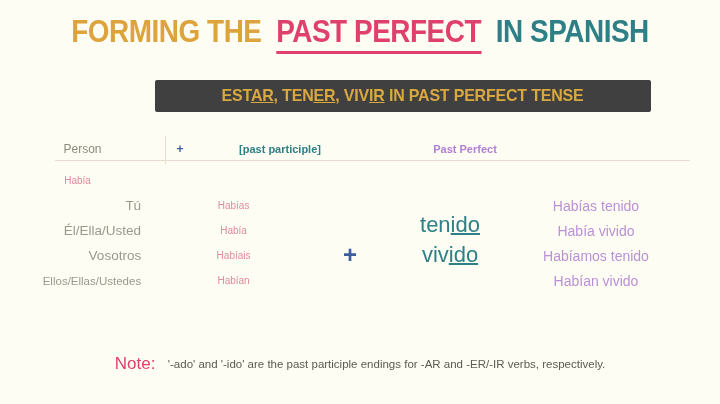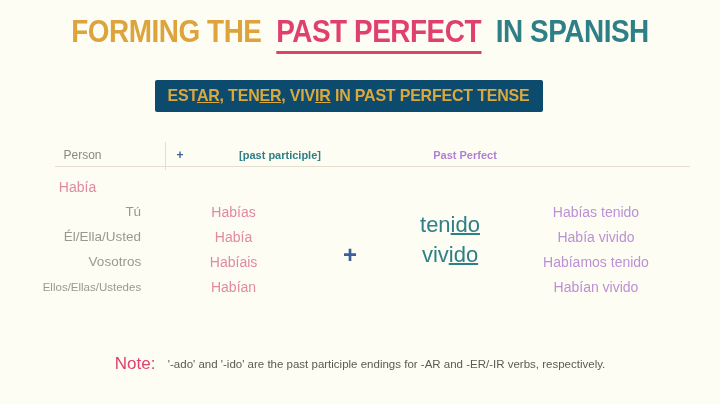--- a/index.html
+++ b/index.html
@@ -37,43 +37,43 @@
     border-bottom: 3px solid #e0406d;
     padding-bottom: 2px;
   }
   .t-teal { color: #2e7f86; }
 
   
   #subtitle-banner {
     position: absolute;
     top: 80px;
     left: 155px;
-    width: 388px;
+    width: 496px;
     height: 32px;
-    background: #0c4a6e;
+    background: #404040;
     border-radius: 2px;
     display: flex;
     align-items: center;
     justify-content: center;
   }
   #subtitle-text {
     font-family: "Liberation Sans", sans-serif;
     font-weight: bold;
     font-size: 17px;
     color: #d9a83f;
     letter-spacing: -0.2px;
     white-space: nowrap;
     transform: scaleX(0.94);
   }
   #subtitle-text u { text-decoration: underline; text-underline-offset: 1px; }
 
   
   #table-area {
     position: absolute;
-    top: 144px;
+    top: 138px;
     left: 0;
     width: 692px;
   }
   #header-row {
     position: relative;
     height: 22px;
     display: flex;
     align-items: center;
     font-family: "Liberation Sans", sans-serif;
     font-weight: bold;
@@ -124,21 +124,21 @@
     box-sizing: border-box;
     color: #9a998c;
     font-size: 13.5px;
     font-family: "Liberation Sans", sans-serif;
   }
   .cell-person.small { font-size: 11.5px; }
   .cell-haber {
     width: 155px;
     text-align: center;
     color: #e08aa0;
-    font-size: 14px;
+    font-size: 10px;
     font-family: "Liberation Sans", sans-serif;
   }
   .cell-gap { width: 200px; }
   .cell-pp {
     width: 200px;
     text-align: center;
     color: #bb90d6;
     font-size: 14px;
     font-family: "Liberation Sans", sans-serif;
   }

